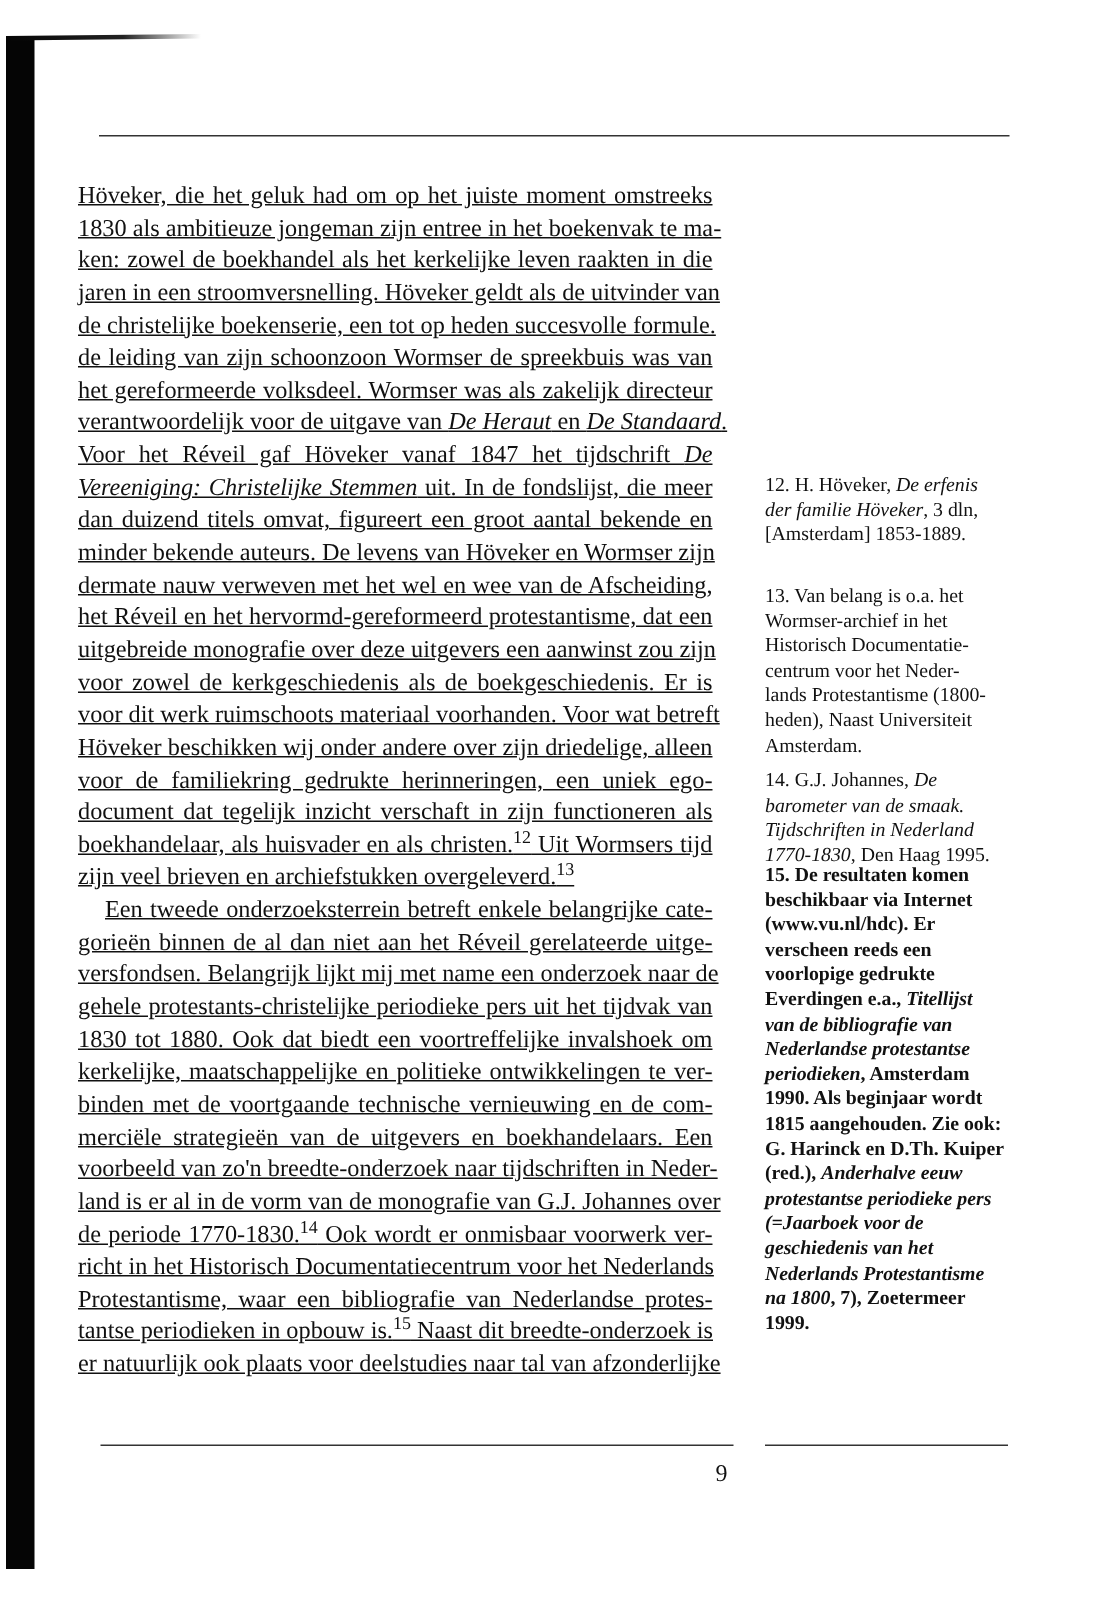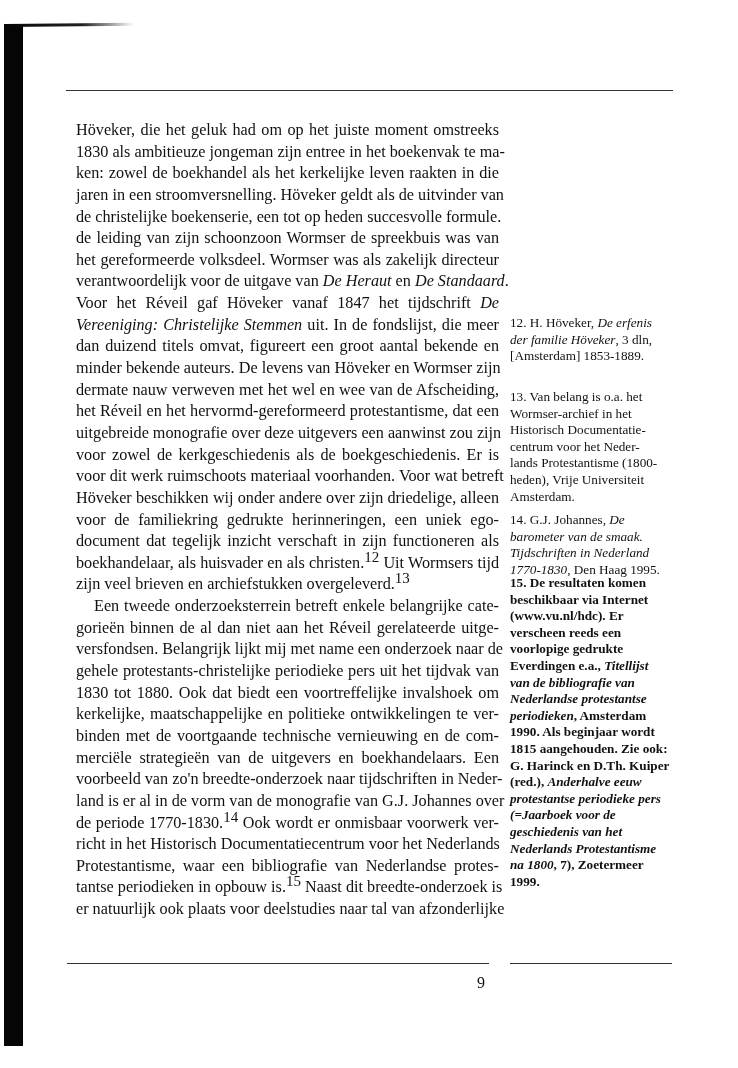--- a/index.html
+++ b/index.html
@@ -38,30 +38,31 @@
       position: absolute;
       height: 1px;
       background: #333333;
     }
     .rule.top { left: 66px; top: 90px; width: 607px; }
     .rule.bottom-main { left: 67px; top: 963px; width: 422px; }
     .rule.bottom-side { left: 510px; top: 963px; width: 162px; }
 
     .main-text {
       position: absolute;
-      left: 76px;
+      left: 52px;
       top: 120px;
       width: 423px;
       font-size: 16.2px;
       line-height: 21.65px;
       text-align: justify;
       hyphens: manual;
+      text-decoration: underline;
     }
     sup.fnref {
-      font-size: 15px;
+      font-size: 12px;
       line-height: 0;
       vertical-align: 6px;
     }
     .line {
       display: block;
       text-align: justify;
       text-align-last: justify;
       white-space: nowrap;
       height: 21.65px;
     }
@@ -154,21 +155,21 @@
     <span class="fl"><i>der familie Höveker</i><span>, 3 dln,</span></span>
     <span class="fl">[Amsterdam] 1853-1889.</span>
   </div>
 
   <div class="footnote" style="top:389px;">
     <span class="fl">13. Van belang is o.a. het</span>
     <span class="fl">Wormser-archief in het</span>
     <span class="fl">Historisch Documentatie-</span>
     <span class="fl">centrum voor het Neder-</span>
     <span class="fl">lands Protestantisme (1800-</span>
-    <span class="fl">heden), Vrije Universiteit</span>
+    <span class="fl">heden), Naast Universiteit</span>
     <span class="fl">Amsterdam.</span>
   </div>
 
   <div class="footnote" style="top:512px;">
     <span class="fl"><span>14. G.J. Johannes, </span><i>De</i></span>
     <span class="fl"><i>barometer van de smaak.</i></span>
     <span class="fl"><i>Tijdschriften in Nederland</i></span>
     <span class="fl"><i>1770-1830</i><span>, Den Haag 1995.</span></span>
   </div>
 

